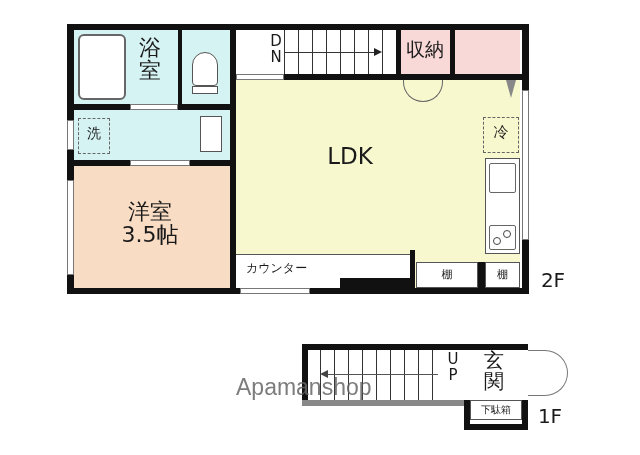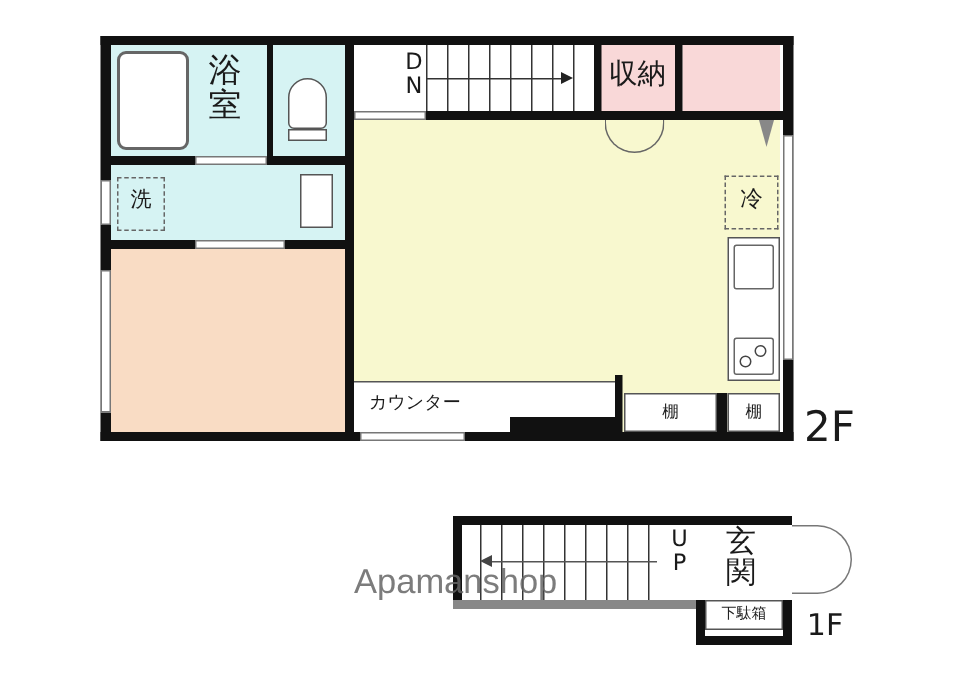--- a/index.html
+++ b/index.html
@@ -66,32 +66,35 @@
   </div>
 
   <div class="abs" style="left:192px;top:52px;width:26px;height:34px;border:1.5px solid #555;border-radius:13px 13px 4px 4px;background:#fff;"></div>
   <div class="abs" style="left:192px;top:86px;width:26px;height:8px;border:1.5px solid #555;background:#fff;"></div>
 
   <div class="dash" style="left:78px;top:118px;width:32px;height:36px;"></div>
   <div class="lbl" style="left:78px;top:126px;width:32px;font-size:14px;">洗</div>
   <div class="abs" style="left:200px;top:116px;width:22px;height:36px;border:1.5px solid #555;background:#fff;"></div>
 
   <div class="lbl" style="left:90px;top:200px;width:120px;font-size:22px;">
+    <div>洋室</div>
+    <div>3.5帖</div>
   </div>
 
   <div class="lbl" style="left:266px;top:34px;width:20px;font-size:15px;">
     <div>D</div>
     <div>N</div>
   </div>
 
   <div class="lbl" style="left:400px;top:40px;width:50px;font-size:19px;">収納</div>
   <div class="abs" style="left:403px;top:80px;width:40px;height:22px;border:1px solid #666;border-top:none;border-radius:0 0 20px 20px;"></div>
   <div class="abs" style="left:506px;top:80px;width:0;height:0;border-left:5px solid transparent;border-right:5px solid transparent;border-top:18px solid #888;"></div>
 
   <div class="lbl" style="left:290px;top:144px;width:120px;font-size:23px;">
+    <div>LDK</div>
   </div>
 
   <div class="dash" style="left:483px;top:117px;width:36px;height:36px;"></div>
   <div class="lbl" style="left:483px;top:125px;width:36px;font-size:15px;">冷</div>
 
   <div class="abs" style="left:485px;top:158px;width:35px;height:96px;border:1.5px solid #555;background:#fff;"></div>
   <div class="abs" style="left:489px;top:163px;width:27px;height:30px;border:1.5px solid #666;border-radius:2px;"></div>
   <div class="abs" style="left:489px;top:225px;width:27px;height:25px;border:1.5px solid #666;border-radius:2px;"></div>
   <div class="abs" style="left:493px;top:237px;width:8px;height:8px;border:1px solid #444;border-radius:50%;"></div>
   <div class="abs" style="left:503px;top:230px;width:8px;height:8px;border:1px solid #444;border-radius:50%;"></div>
@@ -101,21 +104,21 @@
   <div class="wall" style="left:410px;top:250px;width:5px;height:38px;"></div>
   <div class="lbl" style="left:246px;top:262px;width:90px;font-size:12px;text-align:left;">カウンター</div>
   <div class="shelf" style="left:416px;top:262px;width:62px;height:26px;">
     <span style="line-height:24px;">棚</span>
   </div>
   <div class="wall" style="left:478px;top:262px;width:7px;height:26px;"></div>
   <div class="shelf" style="left:485px;top:262px;width:35px;height:26px;">
     <span style="line-height:24px;">棚</span>
   </div>
 
-  <div class="lbl" style="left:533px;top:270px;width:40px;font-size:28px;">2F</div>
+  <div class="lbl" style="left:533px;top:270px;width:40px;font-size:20px;">2F</div>
 </div>
 
 <div class="abs" style="left:0;top:300px;width:640px;height:155px;">
   <div class="room" style="left:308px;top:50px;width:134px;height:50px;background:#fff;">
     <div class="stairline" style="left:12px;"></div>
     <div class="stairline" style="left:26px;"></div>
     <div class="stairline" style="left:40px;"></div>
     <div class="stairline" style="left:54px;"></div>
     <div class="stairline" style="left:68px;"></div>
     <div class="stairline" style="left:82px;"></div>

